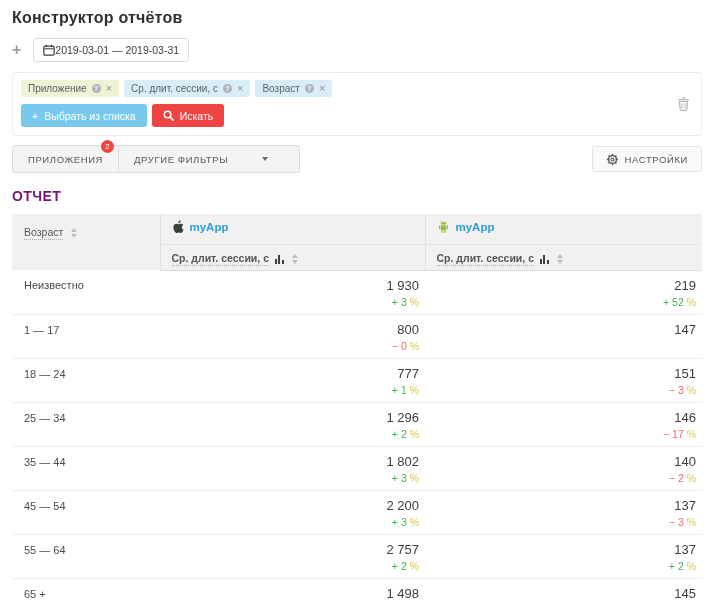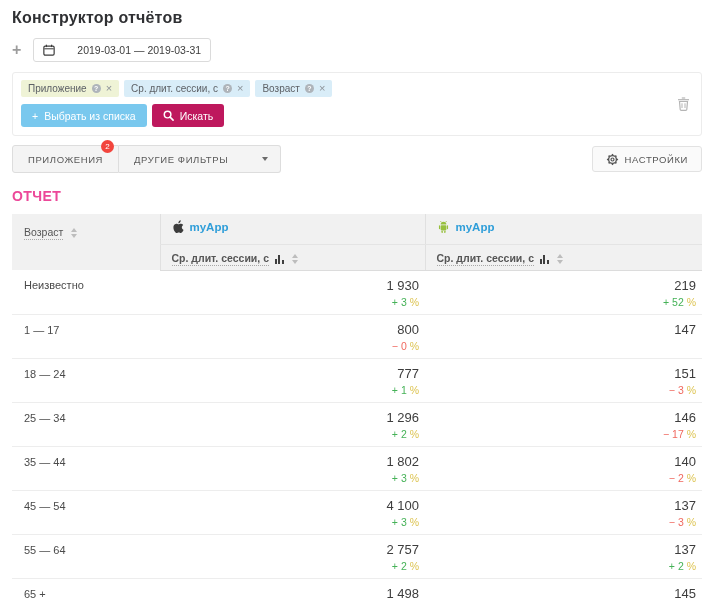--- a/index.html
+++ b/index.html
@@ -10,54 +10,54 @@
 
   h1.page-title { font-size:16px; font-weight:bold; color:#2f3033; margin:9px 0 11px 12px; letter-spacing:.2px; }
 
   
   .toolbar { display:flex; align-items:center; justify-content:space-between; margin:0 11px 0 12px; }
   .btn-gray { display:inline-flex; align-items:center; gap:7px; background:#f6f6f6; border:1px solid #e2e2e2;
     border-radius:3px; height:25px; padding:0 11px; font-size:9.5px; letter-spacing:.6px; color:#5a5a5a; cursor:pointer; }
   .caret-down { width:0; height:0; border-left:3.5px solid transparent; border-right:3.5px solid transparent; border-top:4px solid #6b6b6b; }
   .toolbar-right { display:flex; align-items:center; }
   .add-period { color:#9c9c9c; font-size:16px; font-weight:bold; margin-right:12px; cursor:pointer; line-height:1; }
-  .date-field { display:flex; align-items:center; gap:22px; border:1px solid #dbdbdb; border-radius:3px;
+  .date-field { display:flex; align-items:center; gap:0; border:1px solid #dbdbdb; border-radius:3px;
     height:24px; padding:0 9px; font-size:10.5px; color:#3d3d3d; background:#fff; cursor:pointer; }
 
   
   .filter-panel { position:relative; margin:10px 11px 9px 12px; border:1px solid #ececec; border-radius:3px; padding:7px 30px 8px 8px; }
   .chips-row { display:flex; gap:5px; margin-bottom:7px; }
   .chip { display:inline-flex; align-items:center; gap:5px; border-radius:2px; padding:3px 7px; font-size:10px; color:#5d6166; cursor:pointer; }
   .chip-app { background:#eff3d6; }
   .chip-metric { background:#d9edf8; }
   .info-dot { display:inline-block; width:9px; height:9px; border-radius:50%; background:#aeb4ba; color:#fff;
     font-size:7px; line-height:9px; text-align:center; font-weight:bold; }
   .chip-x { color:#8d9399; font-size:11px; line-height:1; cursor:pointer; }
   .actions-row { display:flex; gap:5px; }
   .btn-blue { display:inline-flex; align-items:center; gap:6px; border:none; border-radius:3px; height:23px;
     padding:0 11px; font-size:10.5px; color:#fff; cursor:pointer; }
   .btn-select { background:#79c8ee; }
-  .btn-search { background:#be185d; }
+  .btn-search { background:#ef4444; }
   .trash { position:absolute; right:11px; top:50%; transform:translateY(-50%); cursor:pointer; line-height:0; }
 
   
   .tabs-row { display:flex; align-items:center; justify-content:space-between; margin:0 11px 0 12px; }
   .seg-group { display:flex; }
   .seg { position:relative; display:inline-flex; align-items:center; background:#f4f4f4; border:1px solid #ddd;
     border-left:none; height:28px; padding:0 15px; font-size:9.5px; letter-spacing:.6px; color:#595959; cursor:pointer; }
   .seg:first-child { border-left:1px solid #ddd; border-radius:3px 0 0 3px; }
   .seg:last-child { border-radius:0 3px 3px 0; }
   .badge { position:absolute; top:-6px; right:4px; min-width:13px; height:13px; border-radius:7px; background:#f2453d;
     color:#fff; font-size:8px; line-height:13px; text-align:center; padding:0 2px; letter-spacing:0; }
-  .seg-wide { padding-right:12px; }
+  .seg-wide { padding-right:31px; }
   .seg-wide .caret-down { margin-left:34px; }
   .btn-settings { display:inline-flex; align-items:center; gap:6px; background:#fafafa; border:1px solid #e2e2e2;
     border-radius:3px; height:26px; padding:0 13px; font-size:9.5px; letter-spacing:.6px; color:#555; cursor:pointer; }
 
-  h2.report-title { font-size:14px; font-weight:bold; letter-spacing:.4px; color:#ec4899; margin:15px 0 10px 12px; }
+  h2.report-title { font-size:14px; font-weight:bold; letter-spacing:.4px; color:#701a75; margin:15px 0 10px 12px; }
 
   
   table.report { border-collapse:collapse; table-layout:fixed; width:690px; margin-left:12px; }
   col.c1 { width:148px; } col.c2 { width:265px; }
   .th1 td, .th2 td { background:#f1f1f1; }
   .th1 td { height:30px; vertical-align:middle; }
   .th2 td { height:26px; vertical-align:middle; border-bottom:1px solid #dcdcdc; }
   .th1 td.app-cell, .th2 td.metric-cell { border-left:1px solid #e0e0e0; padding-left:11px;font-weight:bold; }
   .th1 td.app-cell { border-bottom:1px solid #e4e4e4; }
   td.dim-cell { vertical-align:top; padding:8px 0 0 12px; }
@@ -315,21 +315,21 @@
           </td>
       <td class="c-val">
             <div class="val">140</div>
         <div class="change"><span class="chg-num neg">− 2</span> <span class="chg-pct">%</span></div>
           </td>
     </tr>
 
     <tr class="data-row">
       <td class="c-label">45 — 54</td>
       <td class="c-val">
-            <div class="val">4 100</div>
+            <div class="val">2 200</div>
         <div class="change"><span class="chg-num">+ 3</span> <span class="chg-pct">%</span></div>
           </td>
       <td class="c-val">
             <div class="val">137</div>
         <div class="change"><span class="chg-num neg">− 3</span> <span class="chg-pct">%</span></div>
           </td>
     </tr>
 
     <tr class="data-row">
       <td class="c-label">55 — 64</td>

